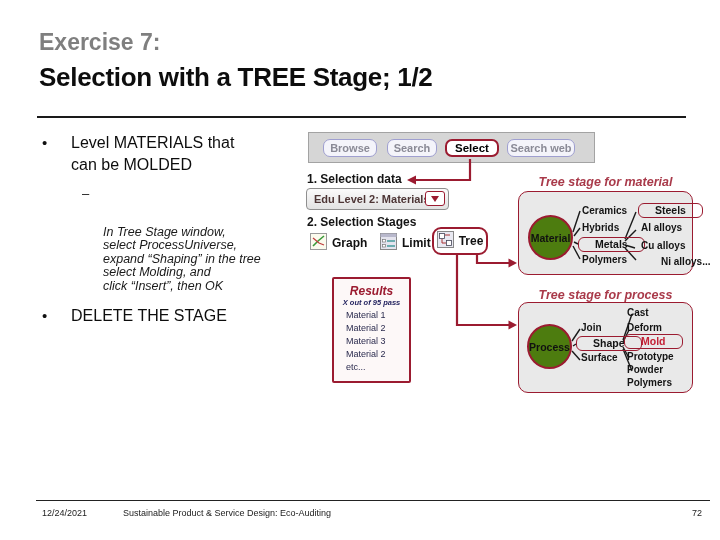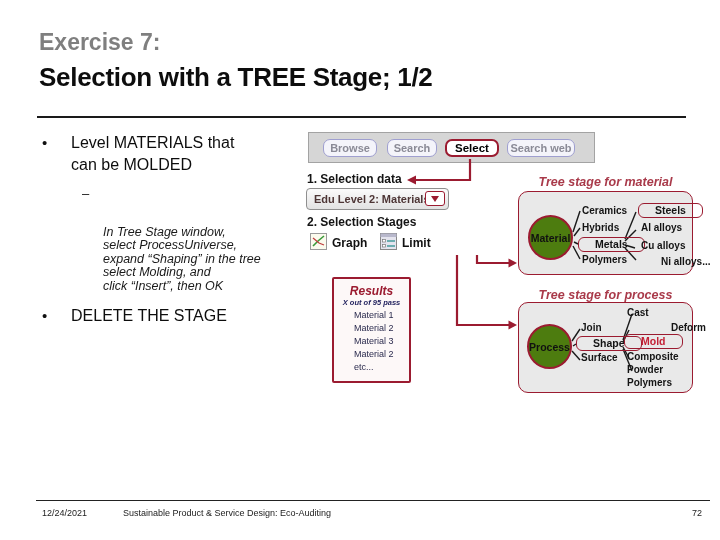--- a/index.html
+++ b/index.html
@@ -38,21 +38,21 @@
   
   .stage{display:flex;align-items:center;gap:5px;font-size:12px;font-weight:bold;color:#111;}
   .stage-tree-box{left:432px;top:227px;width:56px;height:28px;box-sizing:border-box;border:2px solid #9b1b30;border-radius:9px;
                   background:#fff;display:flex;align-items:center;justify-content:center;gap:5px;font-size:12px;font-weight:bold;}
 
   
   .results{left:332px;top:277px;width:79px;height:106px;box-sizing:border-box;border:2px solid #9b1b30;border-radius:2px;
            background:#fdf8f8;}
   .results-title{position:absolute;left:0;top:5px;width:100%;text-align:center;font-size:12px;font-weight:bold;font-style:italic;color:#9b1b30;}
   .results-sub{position:absolute;left:0;top:19px;width:100%;text-align:center;font-size:7.5px;font-weight:bold;font-style:italic;color:#23235f;}
-  .results-item{position:absolute;left:20px;font-size:9px;color:#2b2b4e;}
+  .results-item{position:absolute;left:12px;font-size:9px;color:#2b2b4e;}
 
   
   .panel-caption{font-size:12.5px;font-style:italic;font-weight:bold;color:#a93a4a;text-align:center;width:175px;}
   .tree-panel{width:175px;box-sizing:border-box;background:#e9e9e9;border:1.4px solid #9b1b30;border-radius:10px;}
   .root-circle{position:absolute;width:45px;height:45px;border-radius:50%;background:#4d7c0f;border:2px solid #9b1b30;box-sizing:border-box;
                display:flex;align-items:center;justify-content:center;font-size:10.5px;font-weight:bold;color:#111;}
   .node{position:absolute;font-size:10px;font-weight:bold;color:#141414;white-space:nowrap;}
   .node-box{position:absolute;font-size:10.5px;font-weight:bold;color:#141414;white-space:nowrap;
             border:1.6px solid #9b1b30;border-radius:6px;padding:0 16px;background:transparent;line-height:13px;}
   .node-box.red-text{color:#c42136;}
@@ -121,20 +121,32 @@
         <rect x="0.5" y="0.5" width="16" height="3.5" fill="#b8b8cc"></rect>
         <rect x="2.5" y="6.5" width="3" height="2.5" fill="#fff" stroke="#777" stroke-width="0.7"></rect>
         <line x1="7" y1="8" x2="15" y2="8" stroke="#2a8f8f" stroke-width="1.3"></line>
         <rect x="2.5" y="11.5" width="3" height="2.5" fill="#fff" stroke="#777" stroke-width="0.7"></rect>
         <line x1="7" y1="13" x2="15" y2="13" stroke="#2a8f8f" stroke-width="1.3"></line>
         </svg>
     </span>
     <span>Limit</span>
   </div>
 
+  <div class="abs stage-tree-box">
+    <span>
+      <svg width="17" height="17">
+          <rect x="0.5" y="0.5" width="16" height="16" fill="#e9e9f2" stroke="#888"></rect>
+        <rect x="2.5" y="2.5" width="5" height="5" fill="#fff" stroke="#445" stroke-width="0.8"></rect>
+        <rect x="9.5" y="9.5" width="5" height="5" fill="#fff" stroke="#445" stroke-width="0.8"></rect>
+        <polyline points="5,8 5,12 9,12" fill="none" stroke="#a33" stroke-width="1"></polyline>
+        <line x1="8" y1="4" x2="13" y2="4" stroke="#a33" stroke-width="1"></line>
+        </svg>
+    </span>
+    <span>Tree</span>
+  </div>
 
   <svg class="overlay" width="720" height="540">
     <g>
       <path d="M470,159 L470,180 L416,180" fill="none" stroke="#9b1b30" stroke-width="2.2"></path>
       <polygon points="407,180 416,175.5 416,184.5" fill="#9b1b30"></polygon>
     </g>
     <g>
       <path d="M477,255 L477,263 L509,263" fill="none" stroke="#9b1b30" stroke-width="2.2"></path>
       <polygon points="517,263 508.5,258.5 508.5,267.5" fill="#9b1b30"></polygon>
     </g>
@@ -186,23 +198,23 @@
       <line x1="104" y1="37" x2="113" y2="11" stroke="#1a1a1a" stroke-width="1.4"></line>
       <line x1="104" y1="39" x2="110" y2="27" stroke="#1a1a1a" stroke-width="1.4"></line>
       <line x1="104" y1="44" x2="110" y2="55" stroke="#1a1a1a" stroke-width="1.4"></line>
       <line x1="104" y1="46" x2="113" y2="68" stroke="#1a1a1a" stroke-width="1.4"></line>
     </svg>
     <div class="root-circle" style="left:8px;top:21px;">Process</div>
     <div class="node" style="left:62px;top:19px;">Join</div>
     <div class="node-box" style="left:57px;top:33px;">Shape</div>
     <div class="node" style="left:62px;top:49px;">Surface</div>
     <div class="node" style="left:108px;top:4px;">Cast</div>
-    <div class="node" style="left:108px;top:19px;padding-left:44px;">Deform</div>
+    <div class="node" style="left:108px;top:19px;">Deform</div>
     <div class="node-box red-text" style="left:105px;top:31px;">Mold</div>
-    <div class="node" style="left:108px;top:48px;">Composite</div>
+    <div class="node" style="left:108px;top:48px;">Prototype</div>
     <div class="node" style="left:108px;top:61px;">Powder</div>
     <div class="node" style="left:108px;top:74px;">Polymers</div>
   </div>
 
   <div class="abs footer-divider"></div>
   <div class="abs footer-text" style="left:42px;top:508px;">12/24/2021</div>
   <div class="abs footer-text" style="left:123px;top:508px;">Sustainable Product &amp; Service Design: Eco-Auditing</div>
   <div class="abs footer-text" style="right:18px;top:508px;">72</div>
 
 </div>

